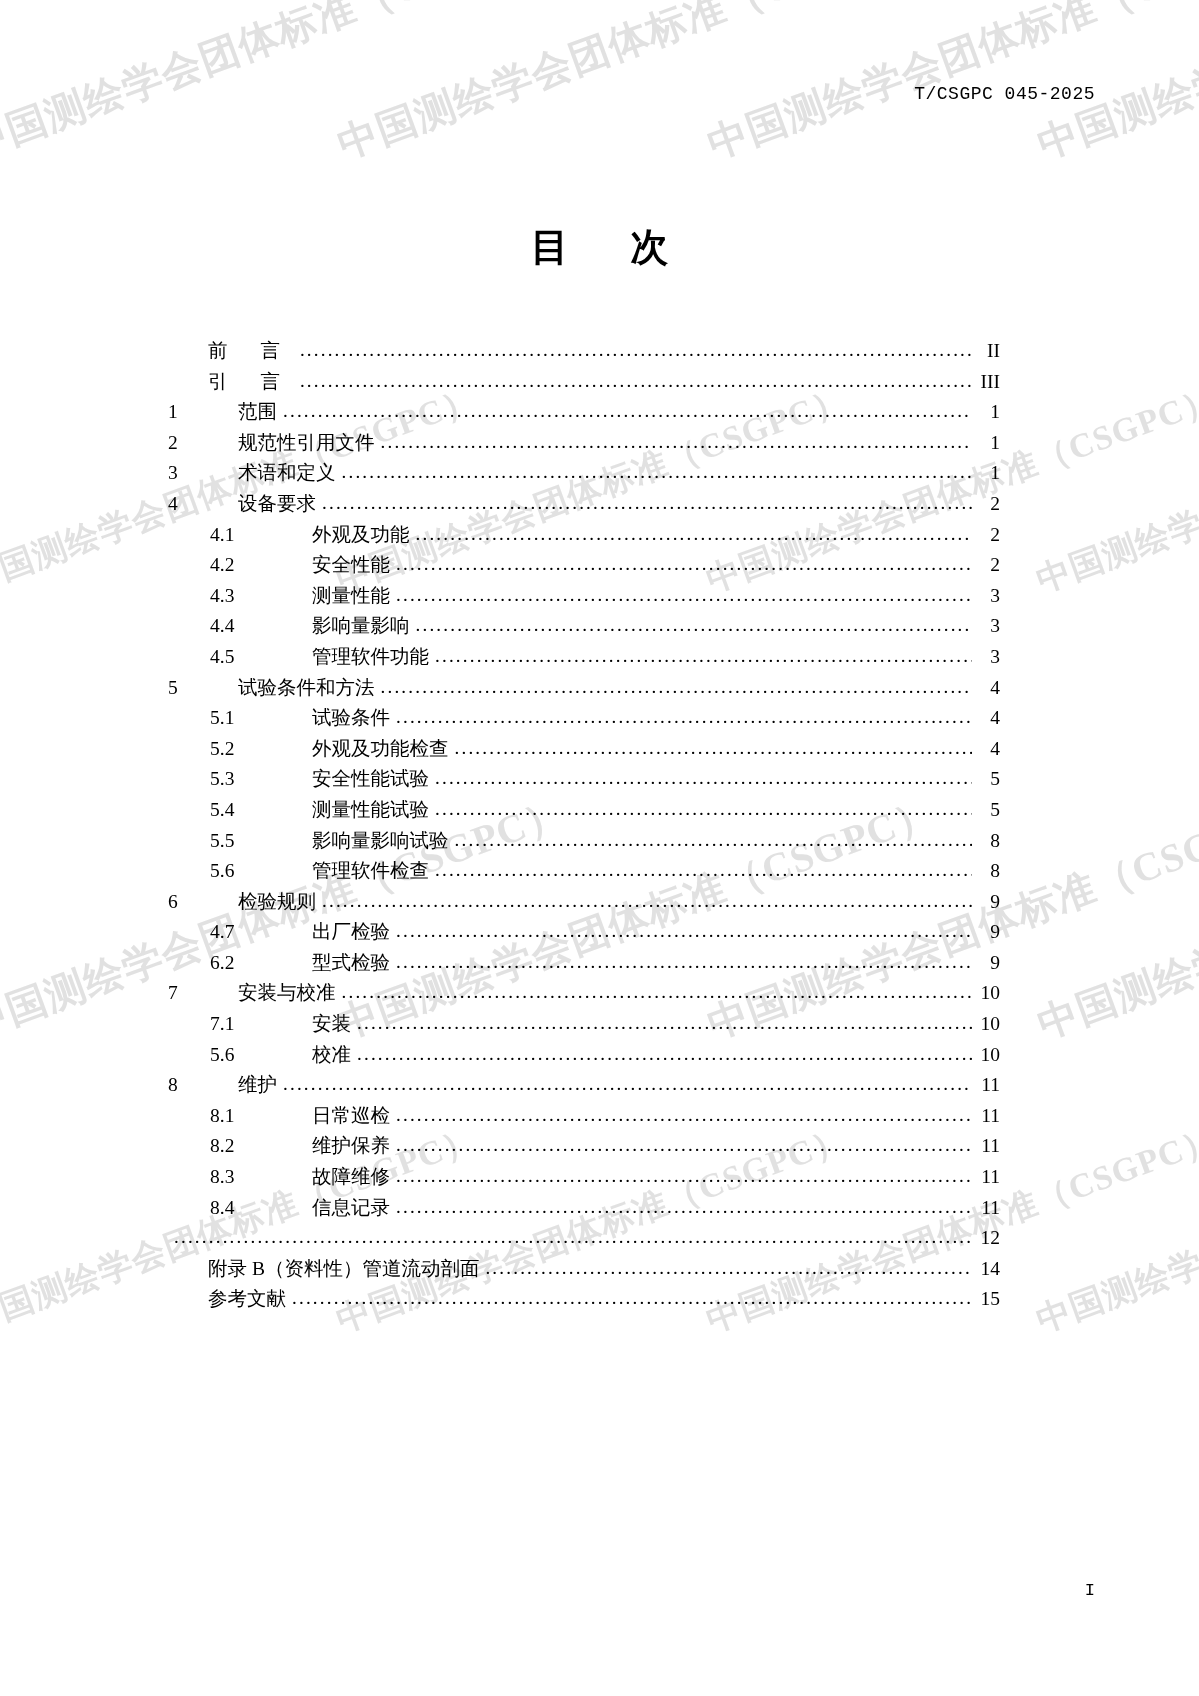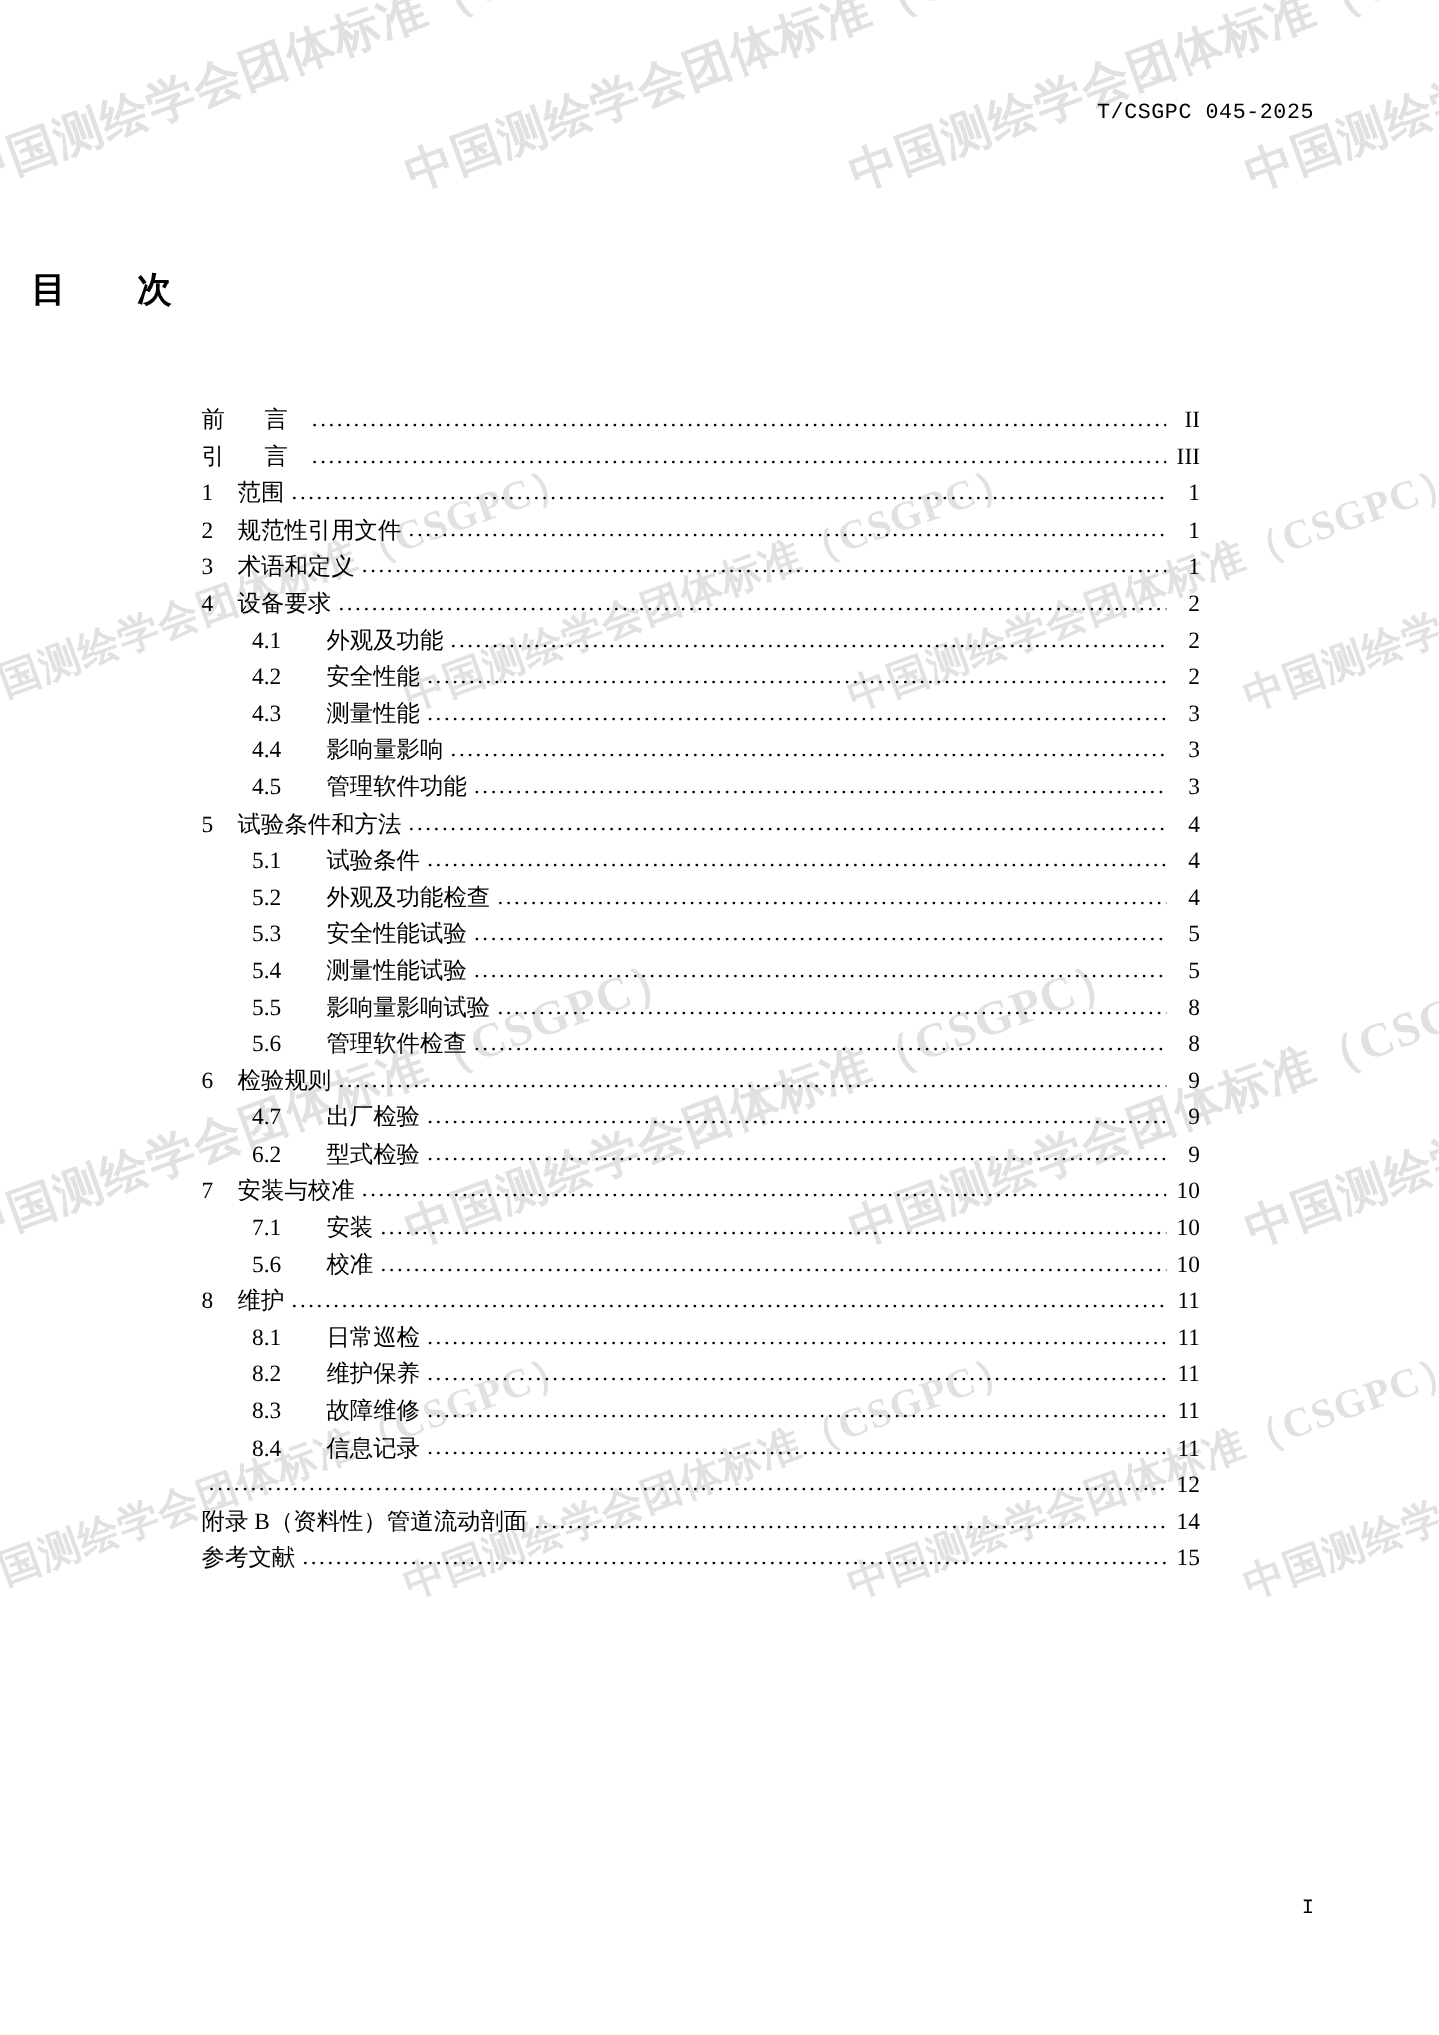--- a/index.html
+++ b/index.html
@@ -50,22 +50,22 @@
     font-size: 18px;
     letter-spacing: 0.5px;
     z-index: 3;
   }
 
   .doc-title {
     position: absolute;
     top: 222px;
     left: 0;
     width: 100%;
-    text-align: left;
-    font-size: 29px;
+    text-align: center;
+    font-size: 38px;
     font-weight: 700;
     letter-spacing: 26px;
     text-indent: 26px;
     z-index: 3;
   }
 
   
   .toc {
     position: absolute;
     left: 168px;
@@ -79,20 +79,21 @@
     font-size: 19.5px;
     line-height: 30.6px;
     white-space: nowrap;
   }
   .toc-num {
     flex: 0 0 auto;
     text-align: left;
   }
   .toc-label {
     flex: 0 0 auto;
+    margin-left: 40px;
   }
   .toc-dots {
     flex: 1 1 auto;
     overflow: hidden;
     margin: 0 2px 0 6px;
     letter-spacing: 2.2px;
     font-size: 19px;
     color: #000;
     transform: translateY(-1px);
   }

